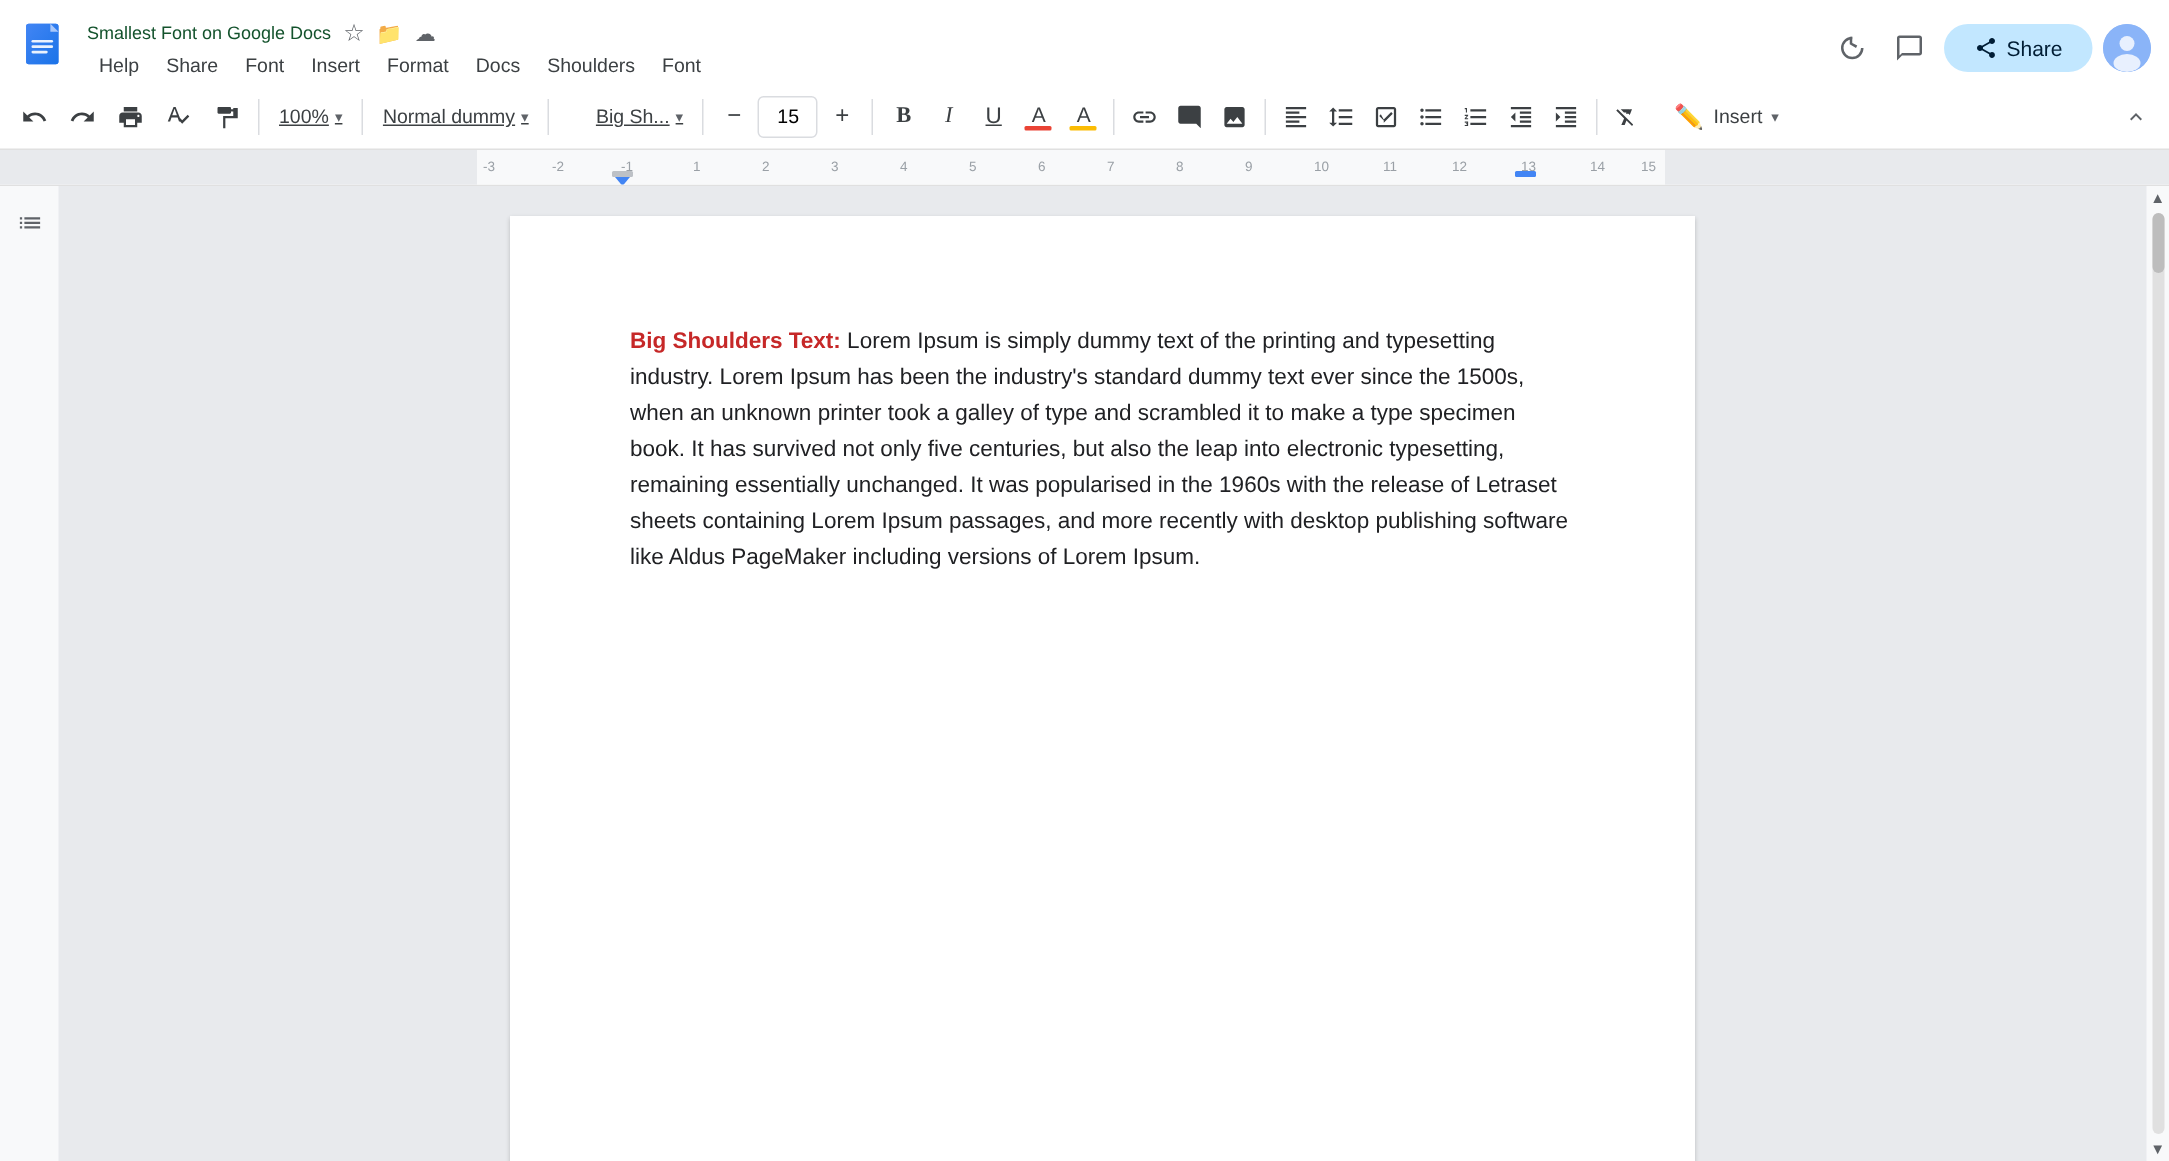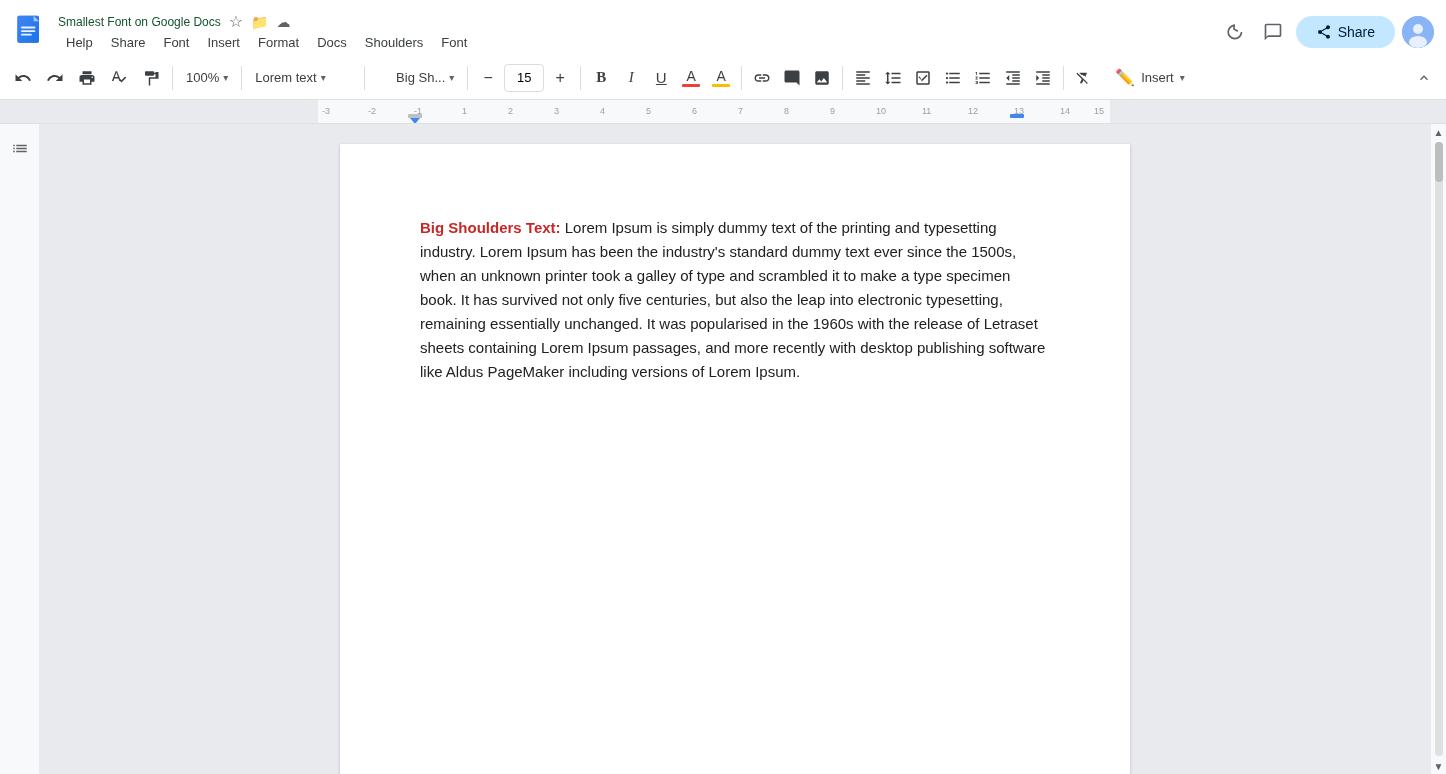--- a/index.html
+++ b/index.html
@@ -47,21 +47,21 @@
       display: flex; align-items: center; justify-content: center;
       padding: 4px 6px; border-radius: 4px; cursor: pointer; color: #3c4043;
       font-size: 15px; height: 32px; white-space: nowrap; flex-shrink: 0;
     }
     .tb-separator {
       width: 1px; height: 24px; background: #dadce0; margin: 0 4px; flex-shrink: 0;
     }
     .tb-select {
       display: flex; align-items: center; gap: 4px; padding: 2px 6px;
       border: 1px solid transparent; border-radius: 4px; cursor: pointer;
-      font-size: 13px; color: #3c4043; height: 30px; flex-shrink: 0;
+      font-size: 13px; color: #3c4043; height: 30px; flex-shrink: 0; text-decoration: underline;
     }
     .chevron { font-size: 10px; color: #5f6368; }
 
     #font-size-box {
       width: 40px; height: 28px; text-align: center; border: 1px solid #dadce0;
       border-radius: 4px; font-size: 13px; outline: none;
     }
 
     .tb-icon-btn {
       display: flex; align-items: center; justify-content: center;
@@ -247,21 +247,21 @@
   <div class="tb-separator"></div>
 
   <div class="tb-select">
     <span>100%</span>
     <span class="chevron">▾</span>
   </div>
 
   <div class="tb-separator"></div>
 
   <div class="tb-select" style="min-width:110px;">
-    <span>Lorem text</span>
+    <span>Normal dummy</span>
     <span class="chevron">▾</span>
   </div>
 
   <div class="tb-separator"></div>
 
   <div class="tb-select" style="min-width:90px;justify-content:flex-end;">
     <span>Big Sh...</span>
     <span class="chevron">▾</span>
   </div>
 

